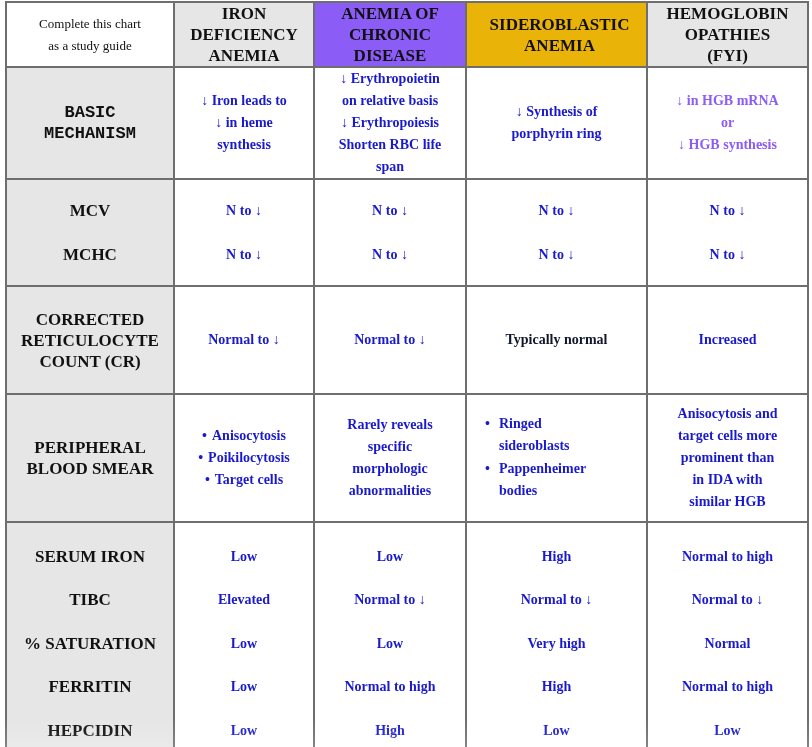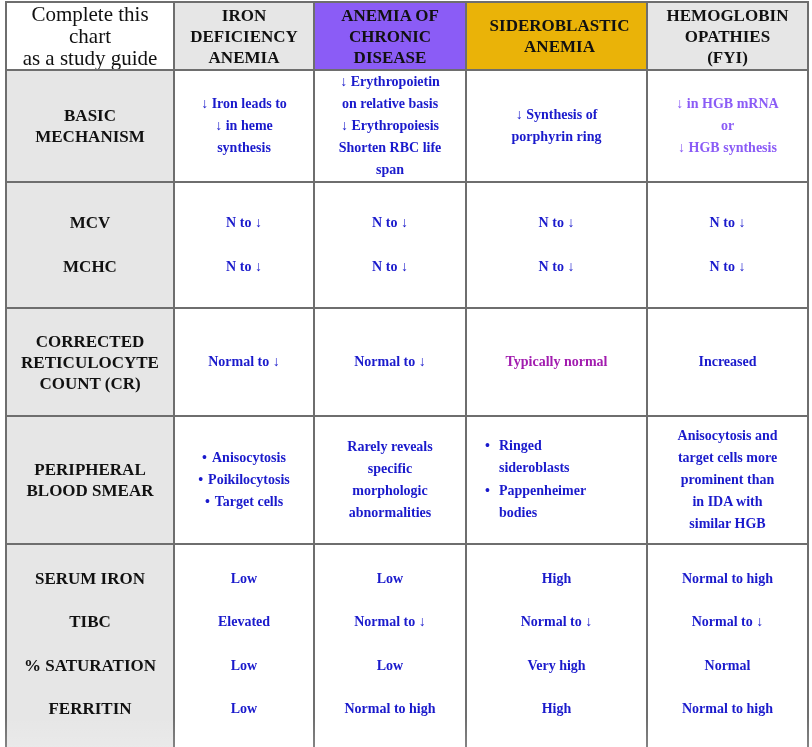--- a/index.html
+++ b/index.html
@@ -30,30 +30,30 @@
     overflow: hidden;
   }
   col.c0 { width: 168px; }
   col.c1 { width: 140px; }
   col.c2 { width: 152px; }
   col.c3 { width: 181px; }
   col.c4 { width: 161px; }
 
   tr.r-head { height: 65px; }
   tr.r-mech { height: 111px; }
-  tr.r-mcv  { height: 126px; }
+  tr.r-mcv  { height: 107px; }
   tr.r-ret  { height: 108px; }
   tr.r-smear{ height: 128px; }
   tr.r-iron { height: 240px; }
 
   th.corner {
     background: #ffffff;
     font-weight: normal;
     color: #111111;
-    font-size: 21px;
+    font-size: 13px;
     line-height: 22px;
   }
   th.col-head {
     background: #e6e6e6;
     color: #111111;
     font-weight: bold;
     font-size: 17px;
     line-height: 21px;
   }
   th.row-head {
@@ -138,21 +138,21 @@
       <span class="line">ANEMIA</span>
     </th>
     <th class="col-head" style="background: rgb(230, 230, 230); color: rgb(17, 17, 17); border-color: rgb(110, 110, 110);">
       <span class="line">HEMOGLOBIN</span>
       <span class="line">OPATHIES</span>
       <span class="line">(FYI)</span>
     </th>
   </tr>
 
   <tr class="r-mech">
-    <th class="row-head" style="background: rgb(230, 230, 230); color: rgb(17, 17, 17); border-color: rgb(110, 110, 110);">
+    <th class="row-head" style="background: rgb(230, 230, 230); color: rgb(17, 17, 17); border-color: rgb(110, 110, 110); font-family: Liberation Mono, monospace;">
       <span class="line">BASIC</span>
       <span class="line">MECHANISM</span>
     </th>
     <td class="val" style="color: rgb(26, 26, 204); border-color: rgb(110, 110, 110);">
       <span class="line">↓ Iron leads to</span>
       <span class="line">↓ in heme</span>
       <span class="line">synthesis</span>
     </td>
     <td class="val" style="color: rgb(26, 26, 204); border-color: rgb(110, 110, 110);">
       <span class="line">↓ Erythropoietin</span>
@@ -196,21 +196,21 @@
   </tr>
 
   <tr class="r-ret">
     <th class="row-head" style="background: rgb(230, 230, 230); color: rgb(17, 17, 17); border-color: rgb(110, 110, 110);">
       <span class="line">CORRECTED</span>
       <span class="line">RETICULOCYTE</span>
       <span class="line">COUNT (CR)</span>
     </th>
     <td class="val" style="color: rgb(26, 26, 204); border-color: rgb(110, 110, 110);">Normal to ↓</td>
     <td class="val" style="color: rgb(26, 26, 204); border-color: rgb(110, 110, 110);">Normal to ↓</td>
-    <td class="val" style="color: #a21caf; border-color: rgb(110, 110, 110);">Typically normal</td>
+    <td class="val" style="color: #0f172a; border-color: rgb(110, 110, 110);">Typically normal</td>
     <td class="val" style="color: rgb(26, 26, 204); border-color: rgb(110, 110, 110);">Increased</td>
   </tr>
 
   <tr class="r-smear">
     <th class="row-head" style="background: rgb(230, 230, 230); color: rgb(17, 17, 17); border-color: rgb(110, 110, 110);">
       <span class="line">PERIPHERAL</span>
       <span class="line">BLOOD SMEAR</span>
     </th>
     <td class="val" style="color: rgb(26, 26, 204); border-color: rgb(110, 110, 110);">
       <ul class="bullets">

